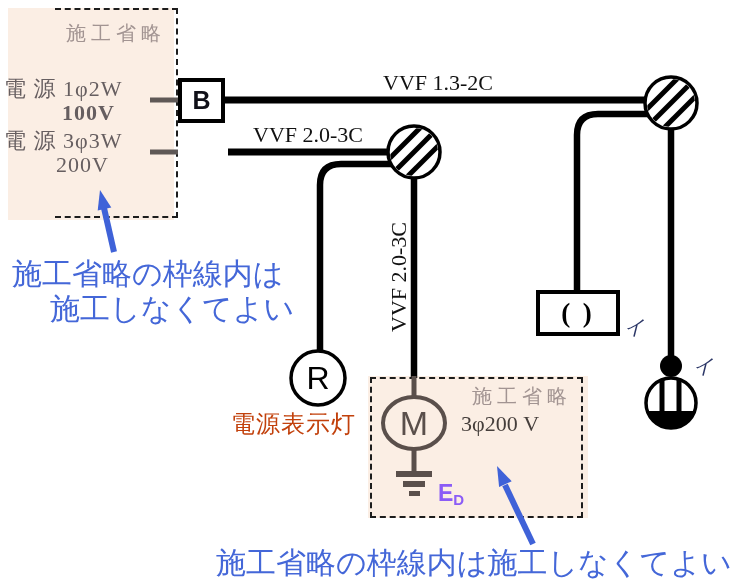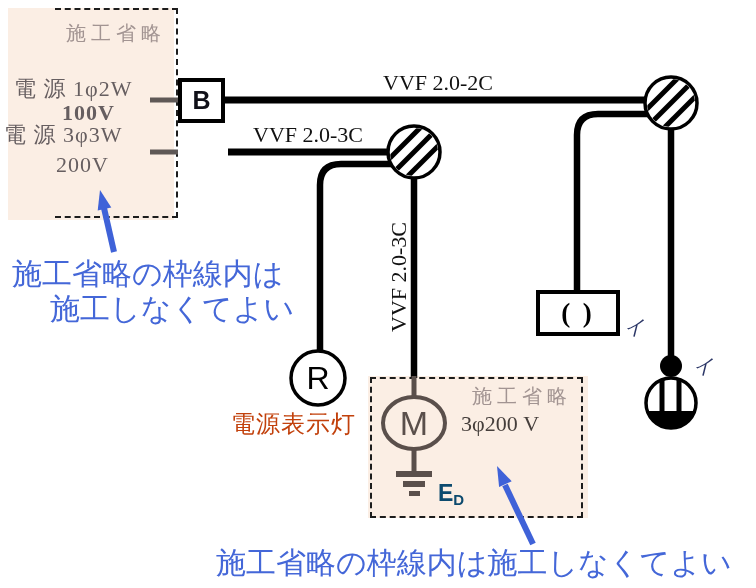--- a/index.html
+++ b/index.html
@@ -21,21 +21,21 @@
   
   .breaker{background:#fff;border:4px solid #000;display:flex;align-items:center;justify-content:center;
            font-family:"Liberation Sans",sans-serif;font-size:25px;font-weight:600;color:#101018;}
   .switchbox{background:#fff;border:4px solid #000;display:flex;align-items:center;justify-content:center;
              font-size:27px;font-weight:bold;letter-spacing:3px;color:#000;}
   .lamp-letter{display:flex;align-items:center;justify-content:center;
                font-family:"Liberation Sans",sans-serif;}
   svg{position:absolute;left:0;top:0;}
   .vert-label{transform:translate(-50%,-50%) rotate(-90deg);white-space:nowrap;}
   .sub{font-size:15px;vertical-align:-4px;}
-  .ed{font-family:"Liberation Sans",sans-serif;font-weight:600;color:#0c4a6e;font-size:23px;}
+  .ed{font-family:"Liberation Sans",sans-serif;font-weight:600;color:#8b5cf6;font-size:23px;}
 </style>
 </head>
 <body>
 
 <div id="canvas">
 
   <div class="abs pink" style="left:8px;top:8px;width:166px;height:212px;"></div>
   <div class="abs dash-trb" style="left:55px;top:8px;width:121px;height:206px;"></div>
 
   <div class="abs pink" style="left:368px;top:376px;width:220px;height:142px;"></div>
@@ -102,30 +102,30 @@
       <line x1="114" y1="252" x2="104" y2="208" stroke="#3f62d8" stroke-width="6"></line>
       <polygon points="100,190 111.3,207.4 97.7,210.6" fill="#3f62d8"></polygon>
     </g>
     <g>
       <line x1="533" y1="544" x2="505" y2="485" stroke="#3f62d8" stroke-width="6"></line>
       <polygon points="497,466 511.7,481.2 499.1,487.0" fill="#3f62d8"></polygon>
     </g>
   </svg>
 
   <div class="abs muted-title" style="left:55px;top:20px;width:122px;">施工省略</div>
-  <div class="abs src" style="left:14px;top:74px;">電 源 1φ2W</div>
+  <div class="abs src" style="left:4px;top:74px;">電 源 1φ2W</div>
   <div class="abs src" style="left:62px;top:100px;font-weight:bold;">100V</div>
-  <div class="abs src" style="left:4px;top:120px;">電 源 3φ3W</div>
+  <div class="abs src" style="left:4px;top:126px;">電 源 3φ3W</div>
   <div class="abs src" style="left:56px;top:152px;">200V</div>
 
   <div class="abs breaker" style="left:178px;top:78px;width:39px;height:37px;">
     <span>B</span>
   </div>
 
-  <div class="abs cable" style="left:383px;top:70px;">VVF 2.0-2C</div>
+  <div class="abs cable" style="left:383px;top:70px;">VVF 1.3-2C</div>
   <div class="abs cable" style="left:253px;top:122px;">VVF 2.0-3C</div>
   <div class="abs cable vert-label" style="left:399px;top:277px;">VVF 2.0-3C</div>
 
   <div class="abs lamp-letter" style="left:290px;top:350px;width:56px;height:56px;font-size:32px;color:#000;">
     <span>R</span>
   </div>
   <div class="abs capt" style="left:231px;top:408px;">電源表示灯</div>
 
   <div class="abs muted-title" style="left:466px;top:383px;width:112px;">施工省略</div>
   <div class="abs lamp-letter" style="left:384px;top:397px;width:60px;height:52px;font-size:34px;color:#5a4f4b;">

